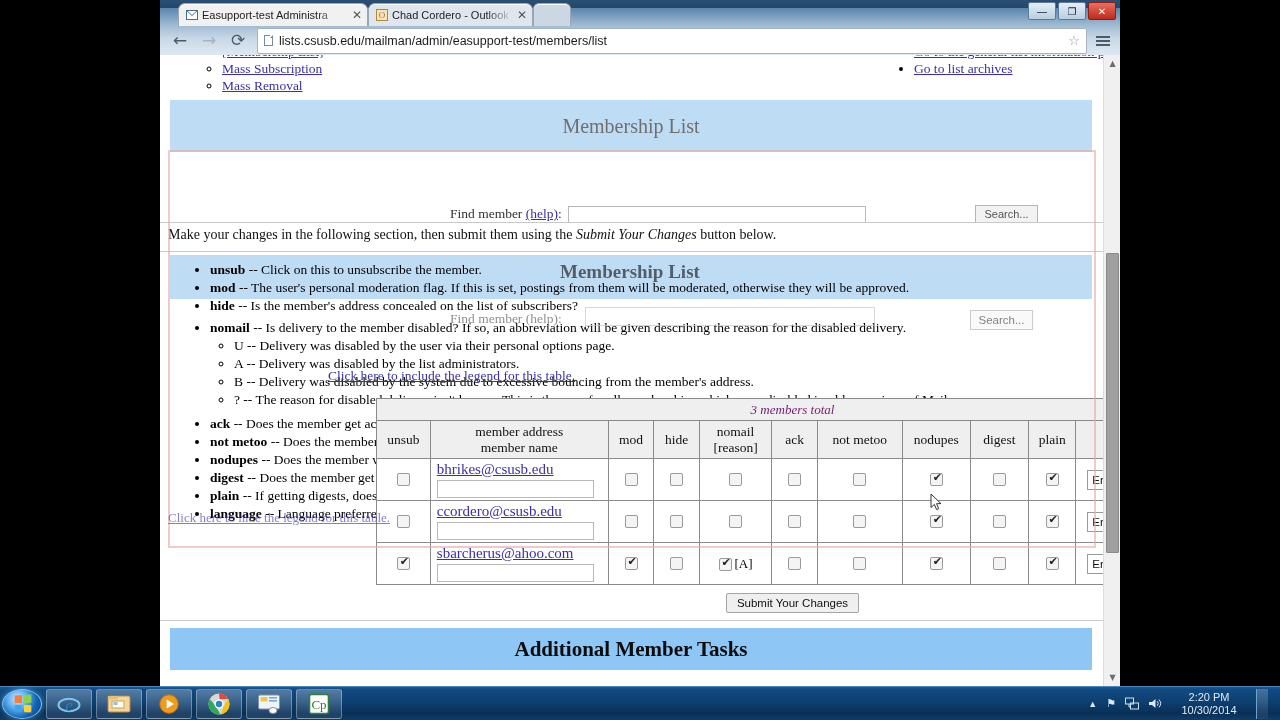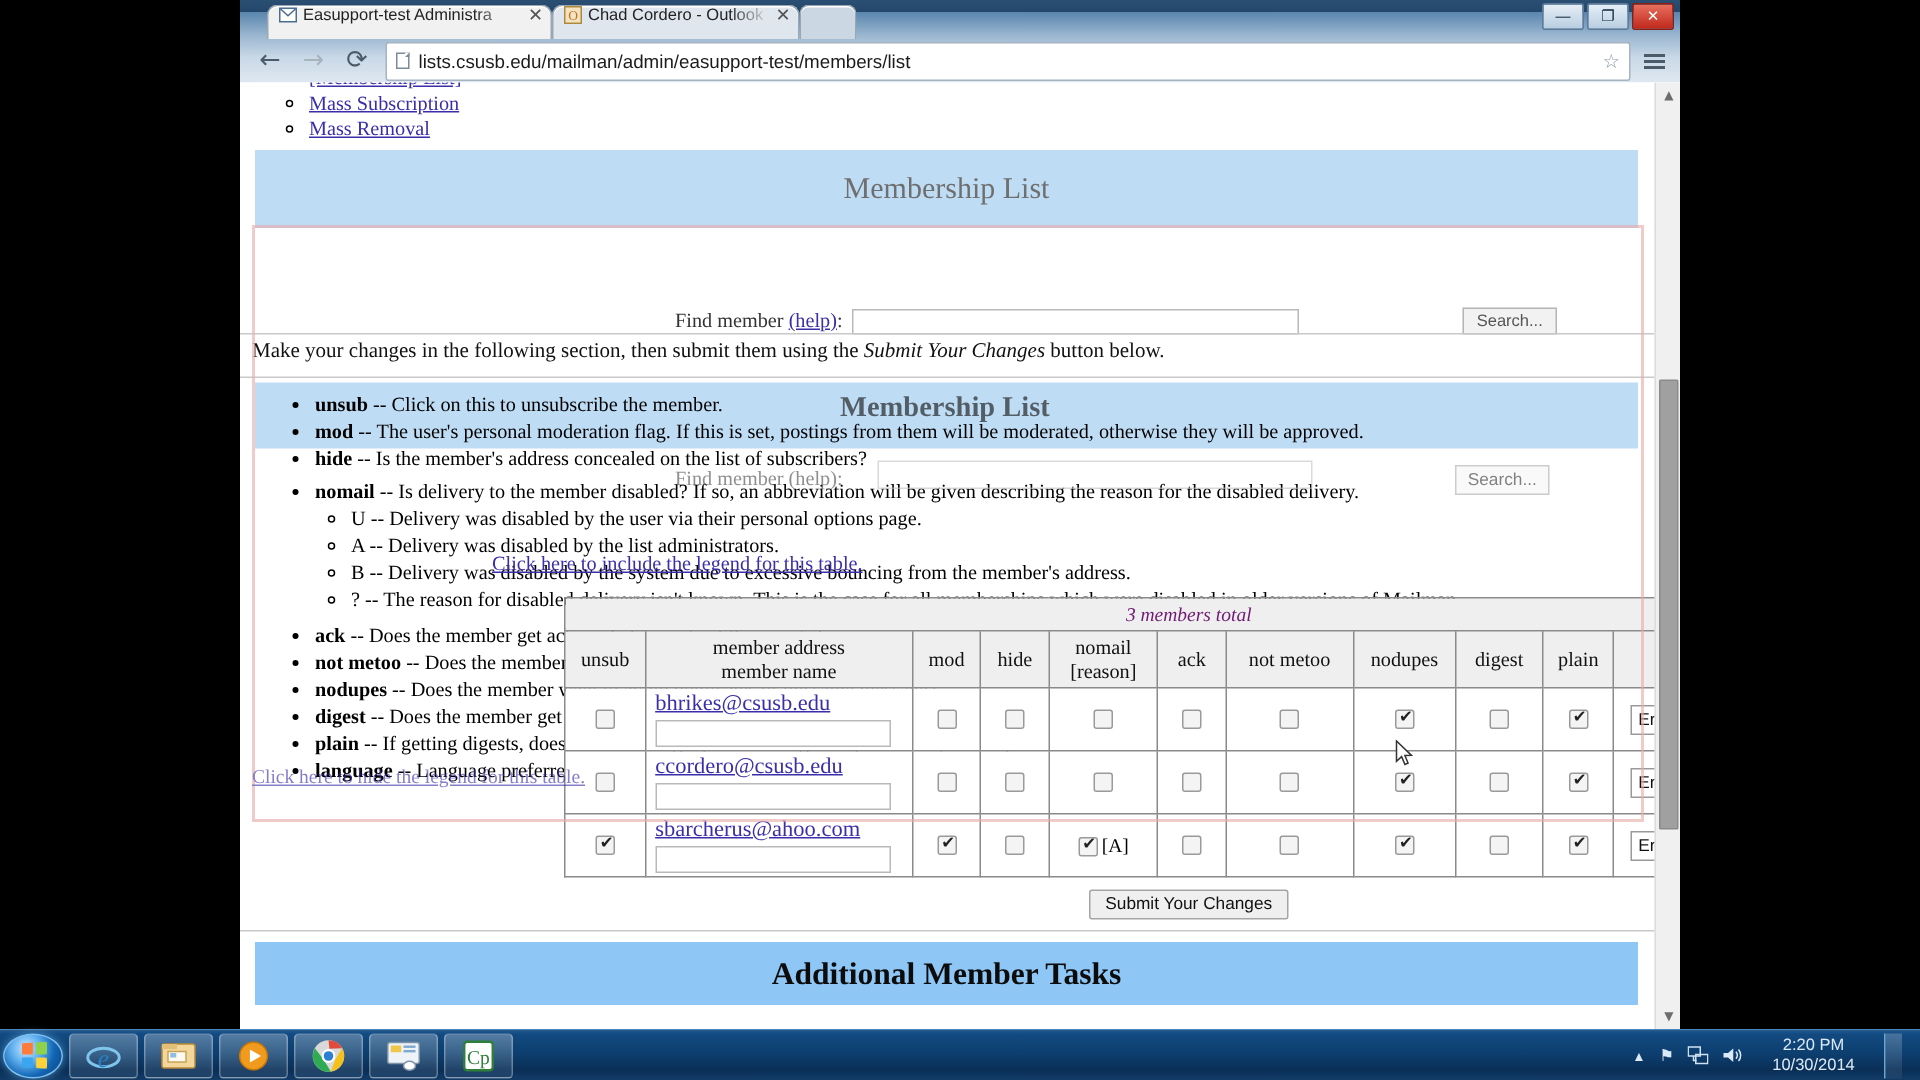--- a/index.html
+++ b/index.html
@@ -31,21 +31,21 @@
     position:relative; height:55px;
     background: linear-gradient(180deg,#2a4f72 0%,#24486b 14%,#5b86ae 15%,#9cb8d1 44%,#c9d9e7 70%,#dfe8f1 100%);
   }
   
   .tabstrip { position:absolute; left:0; top:0; width:100%; height:26px; }
   .tab {
     position:absolute; top:3px; height:23px;
     background:#f1f1f1;
     border:1px solid #9aa7b3; border-bottom:none;
     border-radius:7px 7px 0 0;
-    display:flex; align-items:flex-start; gap:4px;
+    display:flex; align-items:center; gap:4px;
     padding:0 5px 0 7px;
     font-family:"Liberation Sans", sans-serif; font-size:11px; color:#222;
     box-shadow: inset 0 1px 0 #fff;
   }
   .tab.t1 { left:18px; width:190px; }
   .tab.t2 { left:208px; width:165px; background:#dfe6ed; }
   .tab.tnew { left:373px; width:38px; background:#cbd7e2; border-radius:6px 6px 0 0; }
   .tab .tlabel {
     flex:1; overflow:hidden; white-space:nowrap;
     -webkit-mask-image:linear-gradient(90deg,#000 78%,transparent 100%);
@@ -119,21 +119,21 @@
   .seriftext { font-family:"Liberation Serif", serif; font-size:13.5px; color:#111; }
 
   
   .topnav {
     position:absolute; left:0; top:-12px; width:943px; height:58px;
     font-family:"Liberation Serif", serif; font-size:13.5px;
   }
   .topnav ul { margin:0; padding:0 0 0 34px; list-style:circle; }
   .topnav ul.disc { list-style:disc; }
   .topnav li { line-height:17px; white-space:nowrap; }
-  .col-a { position:absolute; left:12px; top:0; }
+  .col-a { position:absolute; left:28px; top:0; }
   .col-b { position:absolute; left:390px; top:0; }
   .col-c { position:absolute; left:720px; top:0; }
 
   
   .redbox {
     position:absolute; left:8px; top:95px; width:928px; height:398px;
     border:2px solid #e8a9a9; pointer-events:none;
   }
 
   .bluehdr {
@@ -357,20 +357,26 @@
       <div class="page">
 
         <div class="content">
 
           <div class="topnav">
             <div class="col-a">
               <ul>
                 <li><a class="ml">[Membership List]</a></li>
                 <li><a class="ml">Mass Subscription</a></li>
                 <li><a class="ml">Mass Removal</a></li>
+              </ul>
+            </div>
+            <div class="col-c">
+              <ul class="disc">
+                <li><a class="ml">Go to the general list information page</a></li>
+                <li><a class="ml">Go to list archives</a></li>
               </ul>
             </div>
           </div>
 
           <div class="bluehdr" style="top:45px;">
             <div class="htitle">Membership List</div>
           </div>
 
           <div class="findrow" style="top:147px;">
             <span class="flabel seriftext">

